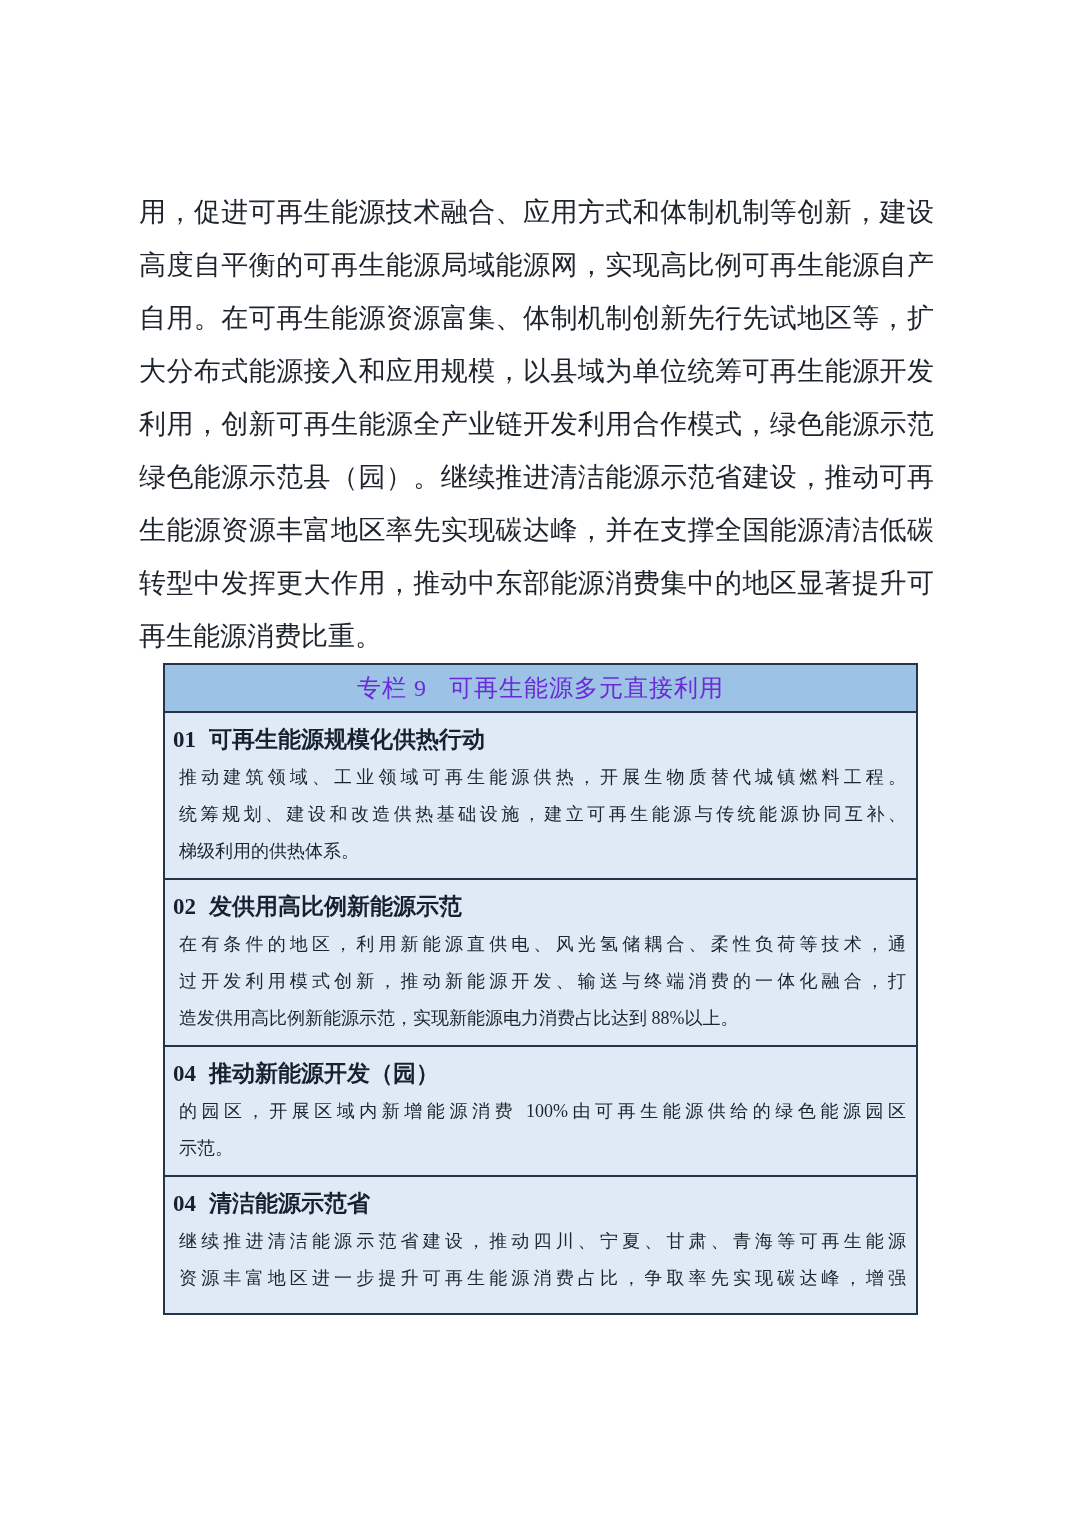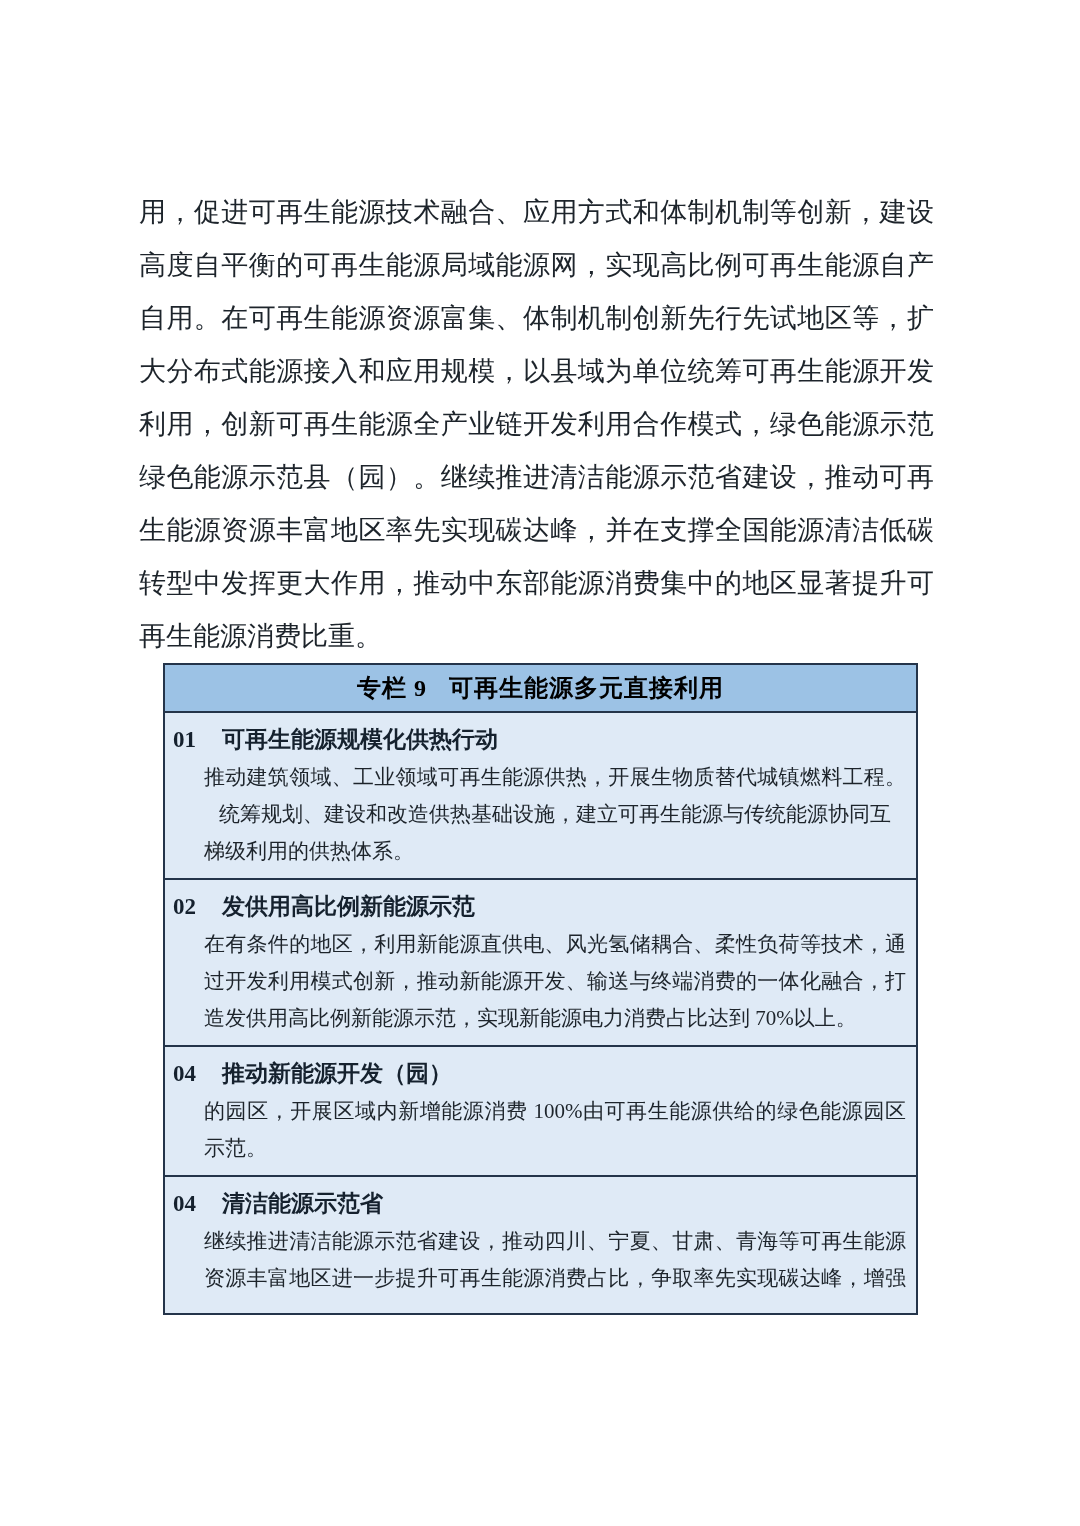--- a/index.html
+++ b/index.html
@@ -32,38 +32,38 @@
     position:absolute;left:163px;top:663px;width:755px;
     border:2px solid var(--panel-border);
     box-sizing:border-box;
     background:var(--panel-body-bg);
   }
   .panel-header{
     background:var(--panel-header-bg);
     border-bottom:2px solid var(--panel-border);
     height:46px;
     display:flex;align-items:center;justify-content:center;
-    font-weight:bold;font-size:24px;letter-spacing:1px;
-    color:#000000;
+    font-weight:normal;font-size:24px;letter-spacing:1px;
+    color:#6d28d9;
   }
   .panel-header .title-prefix{margin-right:22px;}
   .panel-section{
     background:var(--panel-body-bg);
     padding:8px 10px 8px 8px;
     border-bottom:2px solid var(--panel-border);
   }
   .panel-section:last-child{border-bottom:none;padding-bottom:16px;}
   .sec-title{
-    display:flex;gap:26px;
+    display:flex;gap:13px;
     font-size:23px;font-weight:bold;line-height:38px;
     color:#15212e;
   }
   .sec-body{
-    margin-left:31px;
-    font-size:21px;line-height:37px;
+    margin-left:6px;
+    font-size:18px;line-height:37px;
   }
   .sec-body .sline{height:37px;overflow:hidden;text-align:center;}
 
   
   .page-number{
     position:absolute;left:0;top:1366px;width:100%;
     text-align:center;font-size:26px;line-height:34px;
   }
 </style>
 </head>
@@ -102,21 +102,21 @@
     </div>
 
     <div class="panel-section">
       <div class="sec-title">
         <span>02</span>
         <span>发供用高比例新能源示范</span>
       </div>
       <div class="sec-body">
         <div class="sline jline">在有条件的地区，利用新能源直供电、风光氢储耦合、柔性负荷等技术，通</div>
         <div class="sline jline">过开发利用模式创新，推动新能源开发、输送与终端消费的一体化融合，打</div>
-        <div class="sline plain">造发供用高比例新能源示范，实现新能源电力消费占比达到 70%以上。</div>
+        <div class="sline plain">造发供用高比例新能源示范，实现新能源电力消费占比达到 88%以上。</div>
       </div>
     </div>
 
     <div class="panel-section">
       <div class="sec-title">
         <span>04</span>
         <span>推动新能源开发（园）</span>
       </div>
       <div class="sec-body">
         <div class="sline jline">的园区，开展区域内新增能源消费 100%由可再生能源供给的绿色能源园区</div>

